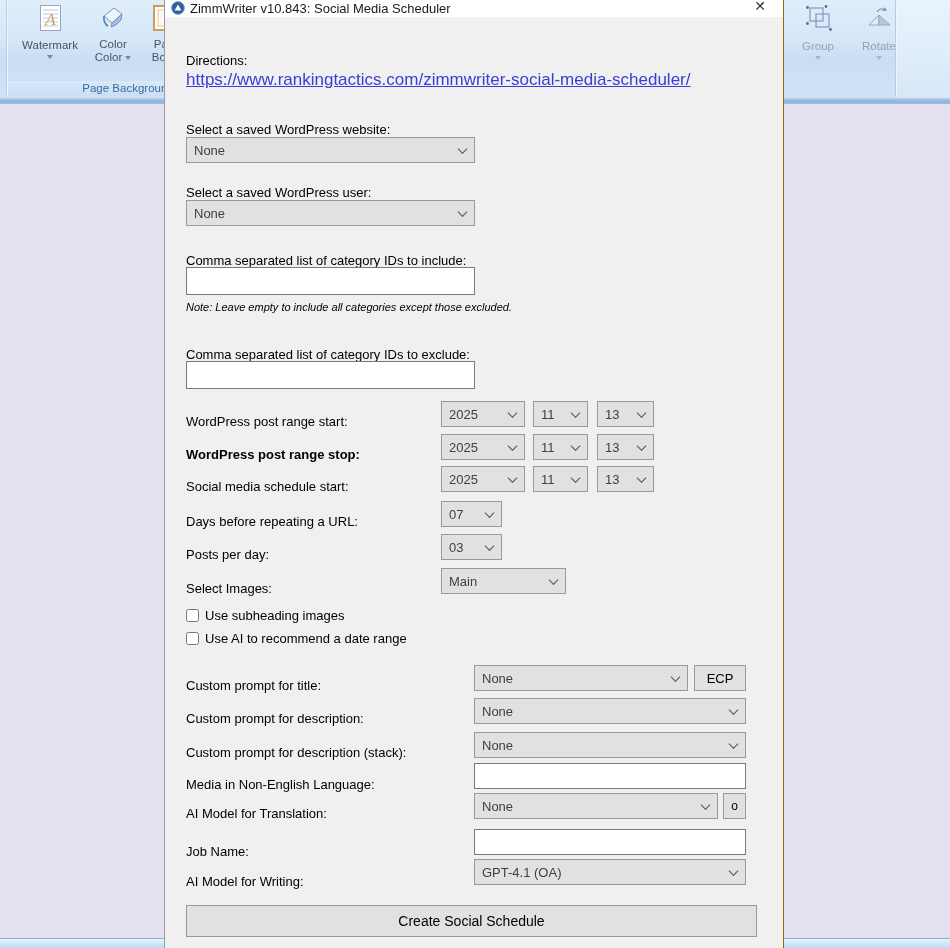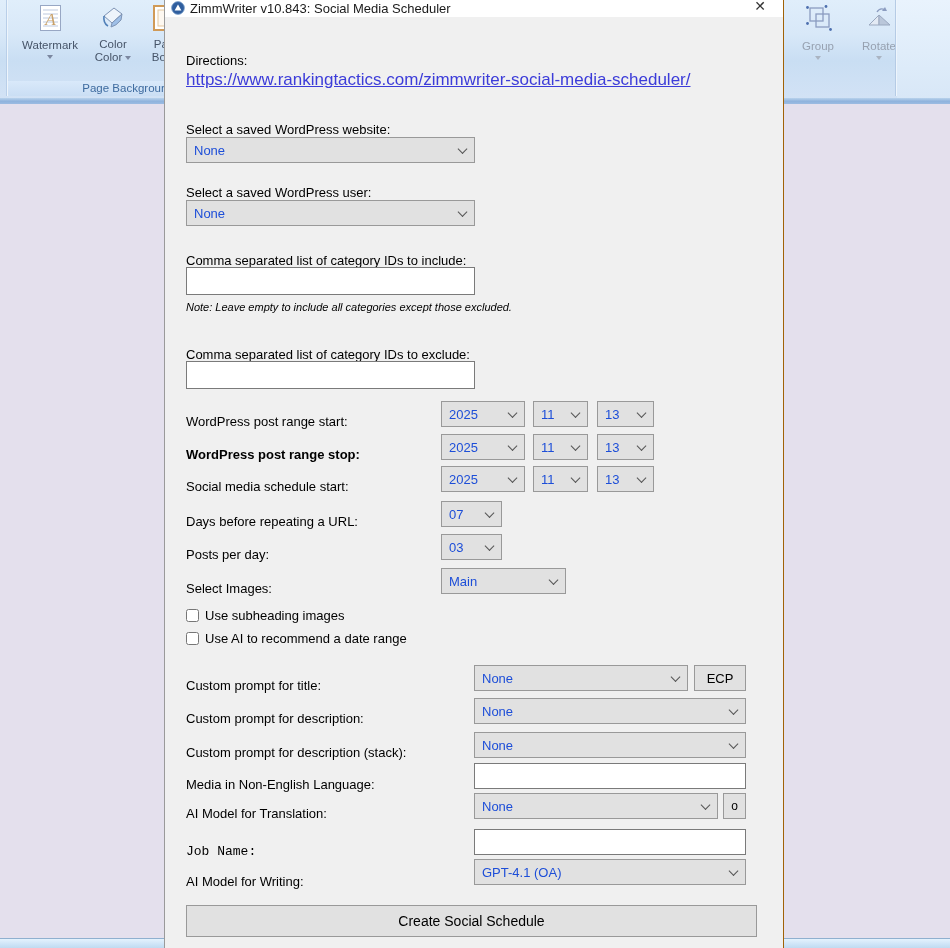--- a/index.html
+++ b/index.html
@@ -39,21 +39,21 @@
   .dlg-title{position:absolute;left:0;top:0;width:100%;height:17px;background:#ffffff;}
   .dlg-title .ticon{position:absolute;left:6px;top:1px;}
   .dlg-title .ttext{position:absolute;left:25px;top:1px;font-size:13px;color:#1a1a1a;white-space:nowrap;}
   .dlg-close{position:absolute;right:12px;top:-3px;width:22px;height:19px;
     font-size:14px;color:#333;text-align:center;line-height:19px;cursor:default;}
   .dlg-body{position:absolute;left:0;top:17px;width:100%;height:931px;background:#f0f0f0;}
   .lbl{position:absolute;font-size:13px;color:#000;white-space:nowrap;margin-top:8px;}
   .note{position:absolute;font-size:11px;font-style:italic;color:#000;white-space:nowrap;}
   .link{position:absolute;font-size:17px;color:#3c3cd9;text-decoration:underline;white-space:nowrap;cursor:pointer;}
   .combo{position:absolute;height:26px;background:#e1e1e1;border:1px solid #999;
-    box-sizing:border-box;font-size:13px;color:#1d4ed8;display:flex;align-items:center;
+    box-sizing:border-box;font-size:13px;color:#404040;display:flex;align-items:center;
     padding-left:7px;cursor:default;}
   .combo .chev{position:absolute;right:8px;top:50%;width:6px;height:6px;
     border-right:1.5px solid #555;border-bottom:1.5px solid #555;
     transform:translateY(-65%) rotate(45deg);}
   .tinput{position:absolute;background:#fff;border:1px solid #7a7a7a;box-sizing:border-box;
     font-size:13px;padding:0 5px;font-family:inherit;outline:none;}
   .btn{position:absolute;background:#e1e1e1;border:1px solid #999;box-sizing:border-box;
     display:flex;align-items:center;justify-content:center;font-size:13px;color:#000;cursor:default;}
   .cbrow{position:absolute;display:flex;align-items:center;font-size:13px;color:#000;}
   .cbrow input[type=checkbox]{width:13px;height:13px;margin:0 6px 0 0;}
@@ -267,21 +267,21 @@
     <span class="lbl" style="left:21px;top:752px;">Media in Non-English Language:</span>
     <input class="tinput" type="text" style="left: 309px; top: 746px; width: 272px; height: 26px;">
 
     <span class="lbl" style="left:21px;top:781px;">AI Model for Translation:</span>
     <div class="combo" style="left:309px;top:776px;width:244px;">
       <span>None</span>
         <span class="chev"></span>
     </div>
     <div class="btn" style="left:558px;top:776px;width:23px;height:26px;font-size:12px;">o</div>
 
-    <span class="lbl" style="left:21px;top:819px;font-family:Liberation Mono, monospace;">Job Name:</span>
+    <span class="lbl" style="left:21px;top:819px;">Job Name:</span>
     <input class="tinput" type="text" style="left: 309px; top: 812px; width: 272px; height: 26px;">
 
     <span class="lbl" style="left:21px;top:849px;">AI Model for Writing:</span>
     <div class="combo" style="left:309px;top:842px;width:272px;">
       <span>GPT-4.1 (OA)</span>
         <span class="chev"></span>
     </div>
 
     <div class="btn" style="left:21px;top:888px;width:571px;height:32px;font-size:14px;">Create Social Schedule</div>
 

